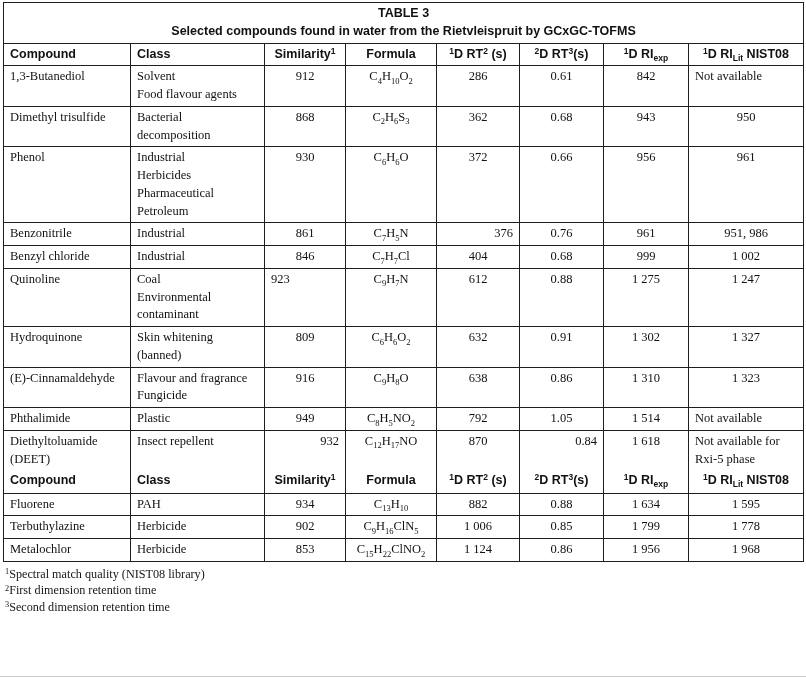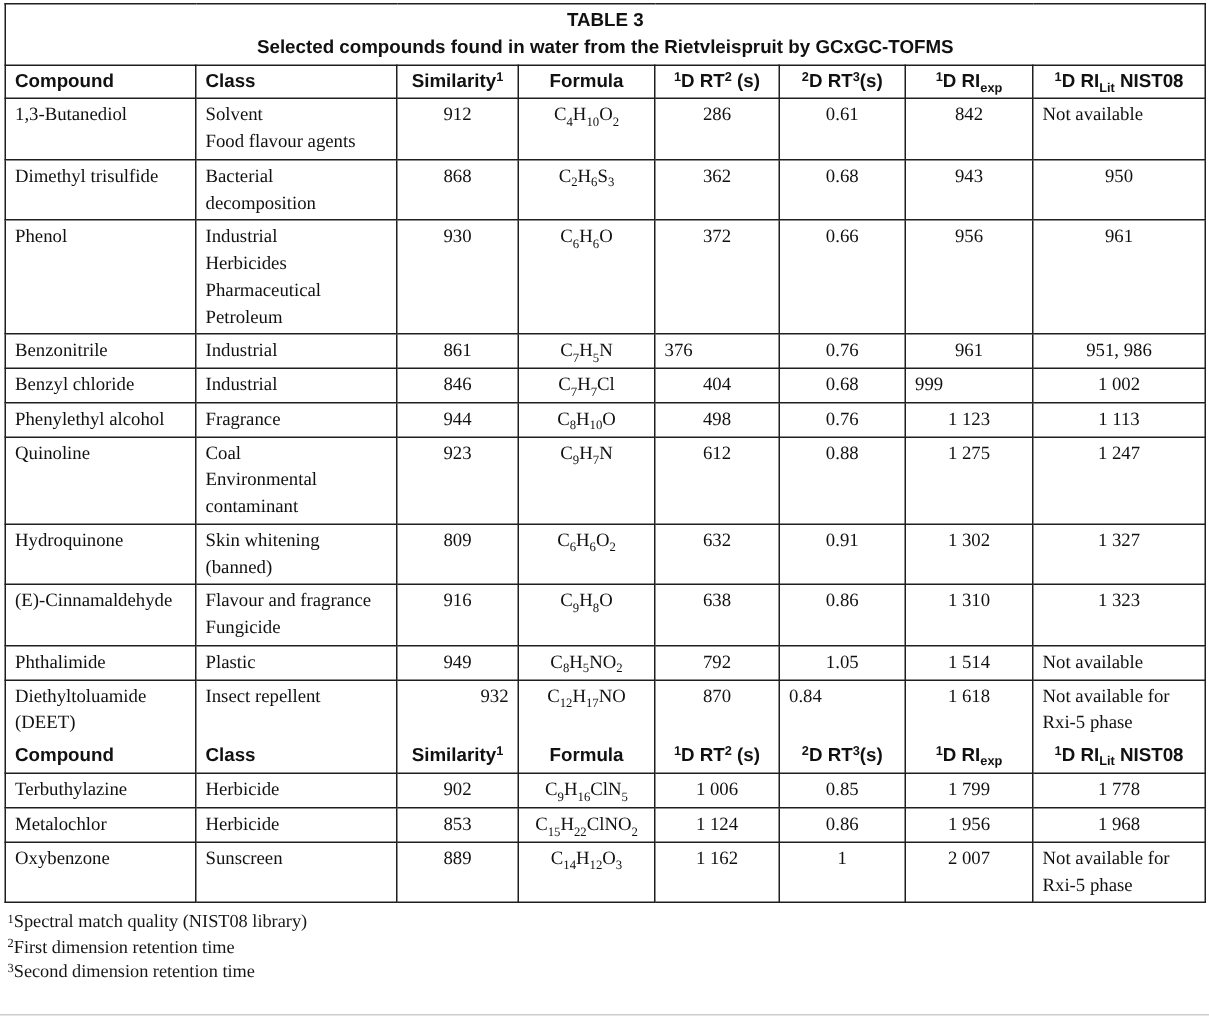--- a/index.html
+++ b/index.html
@@ -127,49 +127,39 @@
           <td style="text-align: center;">372</td>
           <td style="text-align: center;">0.66</td>
           <td style="text-align: center;">956</td>
           <td style="text-align: center;">961</td>
         </tr>
         <tr>
           <td style="text-align: left;">Benzonitrile</td>
           <td style="text-align: left;">Industrial</td>
           <td style="text-align: center;">861</td>
           <td style="text-align: center;">C<sub>7</sub>H<sub>5</sub>N</td>
-          <td style="text-align: left; margin-top: 48px;">376</td>
+          <td style="text-align: right; margin-top: 48px;">376</td>
           <td style="text-align: center;">0.76</td>
           <td style="text-align: center;">961</td>
           <td style="text-align: center;">951, 986</td>
         </tr>
         <tr>
           <td style="text-align: left;">Benzyl chloride</td>
           <td style="text-align: left;">Industrial</td>
           <td style="text-align: center;">846</td>
           <td style="text-align: center;">C<sub>7</sub>H<sub>7</sub>Cl</td>
           <td style="text-align: center;">404</td>
           <td style="text-align: center;">0.68</td>
-          <td style="text-align: left;">999</td>
+          <td style="text-align: center;">999</td>
           <td style="text-align: center;">1 002</td>
-        </tr>
-        <tr>
-          <td style="text-align: left;">Phenylethyl alcohol</td>
-          <td style="text-align: left;">Fragrance</td>
-          <td style="text-align: center;">944</td>
-          <td style="text-align: center;">C<sub>8</sub>H<sub>10</sub>O</td>
-          <td style="text-align: center;">498</td>
-          <td style="text-align: center;">0.76</td>
-          <td style="text-align: center;">1 123</td>
-          <td style="text-align: center;">1 113</td>
         </tr>
         <tr>
           <td style="text-align: left;">Quinoline</td>
           <td style="text-align: left;">Coal<br>Environmental<br>contaminant</td>
-          <td style="text-align: center;">923</td>
+          <td style="text-align: left;">923</td>
           <td style="text-align: center;">C<sub>9</sub>H<sub>7</sub>N</td>
           <td style="text-align: center;">612</td>
           <td style="text-align: center;">0.88</td>
           <td style="text-align: center;">1 275</td>
           <td style="text-align: center;">1 247</td>
         </tr>
         <tr>
           <td style="text-align: left;">Hydroquinone</td>
           <td style="text-align: left;">Skin whitening<br>(banned)</td>
           <td style="text-align: center;">809</td>
@@ -198,23 +188,33 @@
           <td style="text-align: center;">1.05</td>
           <td style="text-align: center;">1 514</td>
           <td style="text-align: left;">Not available</td>
         </tr>
         <tr>
           <td class="stacked" style="text-align: left;"><div class="cell-data" style="text-align:left">Diethyltoluamide<br>(DEET)</div><div class="cell-repeat-header" style="text-align:left">Compound</div></td>
           <td class="stacked" style="text-align: left;"><div class="cell-data" style="text-align:left">Insect repellent</div><div class="cell-repeat-header" style="text-align:left">Class</div></td>
           <td class="stacked" style="text-align: center;"><div class="cell-data" style="text-align:right">932</div><div class="cell-repeat-header" style="text-align:center">Similarity<sup>1</sup></div></td>
           <td class="stacked" style="text-align: center;"><div class="cell-data" style="text-align:center">C<sub>12</sub>H<sub>17</sub>NO</div><div class="cell-repeat-header" style="text-align:center">Formula</div></td>
           <td class="stacked" style="text-align: center;"><div class="cell-data" style="text-align:center">870</div><div class="cell-repeat-header" style="text-align:center"><sup>1</sup>D RT<sup>2</sup> (s)</div></td>
-          <td class="stacked" style="text-align: center;"><div class="cell-data" style="text-align:left">0.84</div><div class="cell-repeat-header" style="text-align:center"><sup>2</sup>D RT<sup>3</sup>(s)</div></td>
+          <td class="stacked" style="text-align: center;"><div class="cell-data" style="text-align:right">0.84</div><div class="cell-repeat-header" style="text-align:center"><sup>2</sup>D RT<sup>3</sup>(s)</div></td>
           <td class="stacked" style="text-align: center;"><div class="cell-data" style="text-align:center">1 618</div><div class="cell-repeat-header" style="text-align:center"><sup>1</sup>D RI<sub>exp</sub></div></td>
           <td class="stacked" style="text-align: left;"><div class="cell-data" style="text-align:left">Not available for<br>Rxi-5 phase</div><div class="cell-repeat-header" style="text-align:center"><sup>1</sup>D RI<sub>Lit</sub> NIST08</div></td>
+        </tr>
+        <tr>
+          <td style="text-align: left;">Fluorene</td>
+          <td style="text-align: left;">PAH</td>
+          <td style="text-align: center;">934</td>
+          <td style="text-align: center;">C<sub>13</sub>H<sub>10</sub></td>
+          <td style="text-align: center;">882</td>
+          <td style="text-align: center;">0.88</td>
+          <td style="text-align: center;">1 634</td>
+          <td style="text-align: center;">1 595</td>
         </tr>
         <tr>
           <td style="text-align: left; margin-top: 39px;">Terbuthylazine</td>
           <td style="text-align: left;">Herbicide</td>
           <td style="text-align: center;">902</td>
           <td style="text-align: center;">C<sub>9</sub>H<sub>16</sub>ClN<sub>5</sub></td>
           <td style="text-align: center;">1 006</td>
           <td style="text-align: center;">0.85</td>
           <td style="text-align: center;">1 799</td>
           <td style="text-align: center;">1 778</td>
@@ -222,30 +222,20 @@
         <tr>
           <td style="text-align: left;">Metalochlor</td>
           <td style="text-align: left;">Herbicide</td>
           <td style="text-align: center;">853</td>
           <td style="text-align: center;">C<sub>15</sub>H<sub>22</sub>ClNO<sub>2</sub></td>
           <td style="text-align: center;">1 124</td>
           <td style="text-align: center;">0.86</td>
           <td style="text-align: center;">1 956</td>
           <td style="text-align: center;">1 968</td>
         </tr>
-        <tr>
-          <td style="text-align: left;">Oxybenzone</td>
-          <td style="text-align: left;">Sunscreen</td>
-          <td style="text-align: center;">889</td>
-          <td style="text-align: center;">C<sub>14</sub>H<sub>12</sub>O<sub>3</sub></td>
-          <td style="text-align: center;">1 162</td>
-          <td style="text-align: center;">1</td>
-          <td style="text-align: center;">2 007</td>
-          <td style="text-align: left;">Not available for<br>Rxi-5 phase</td>
-        </tr>
       </tbody>
   </table>
 
   <div class="footnotes">
     <div><sup>1</sup>Spectral match quality (NIST08 library)</div>
     <div><sup>2</sup>First dimension retention time</div>
     <div><sup>3</sup>Second dimension retention time</div>
   </div>
 </div>
 <div class="bottom-rule"></div>

